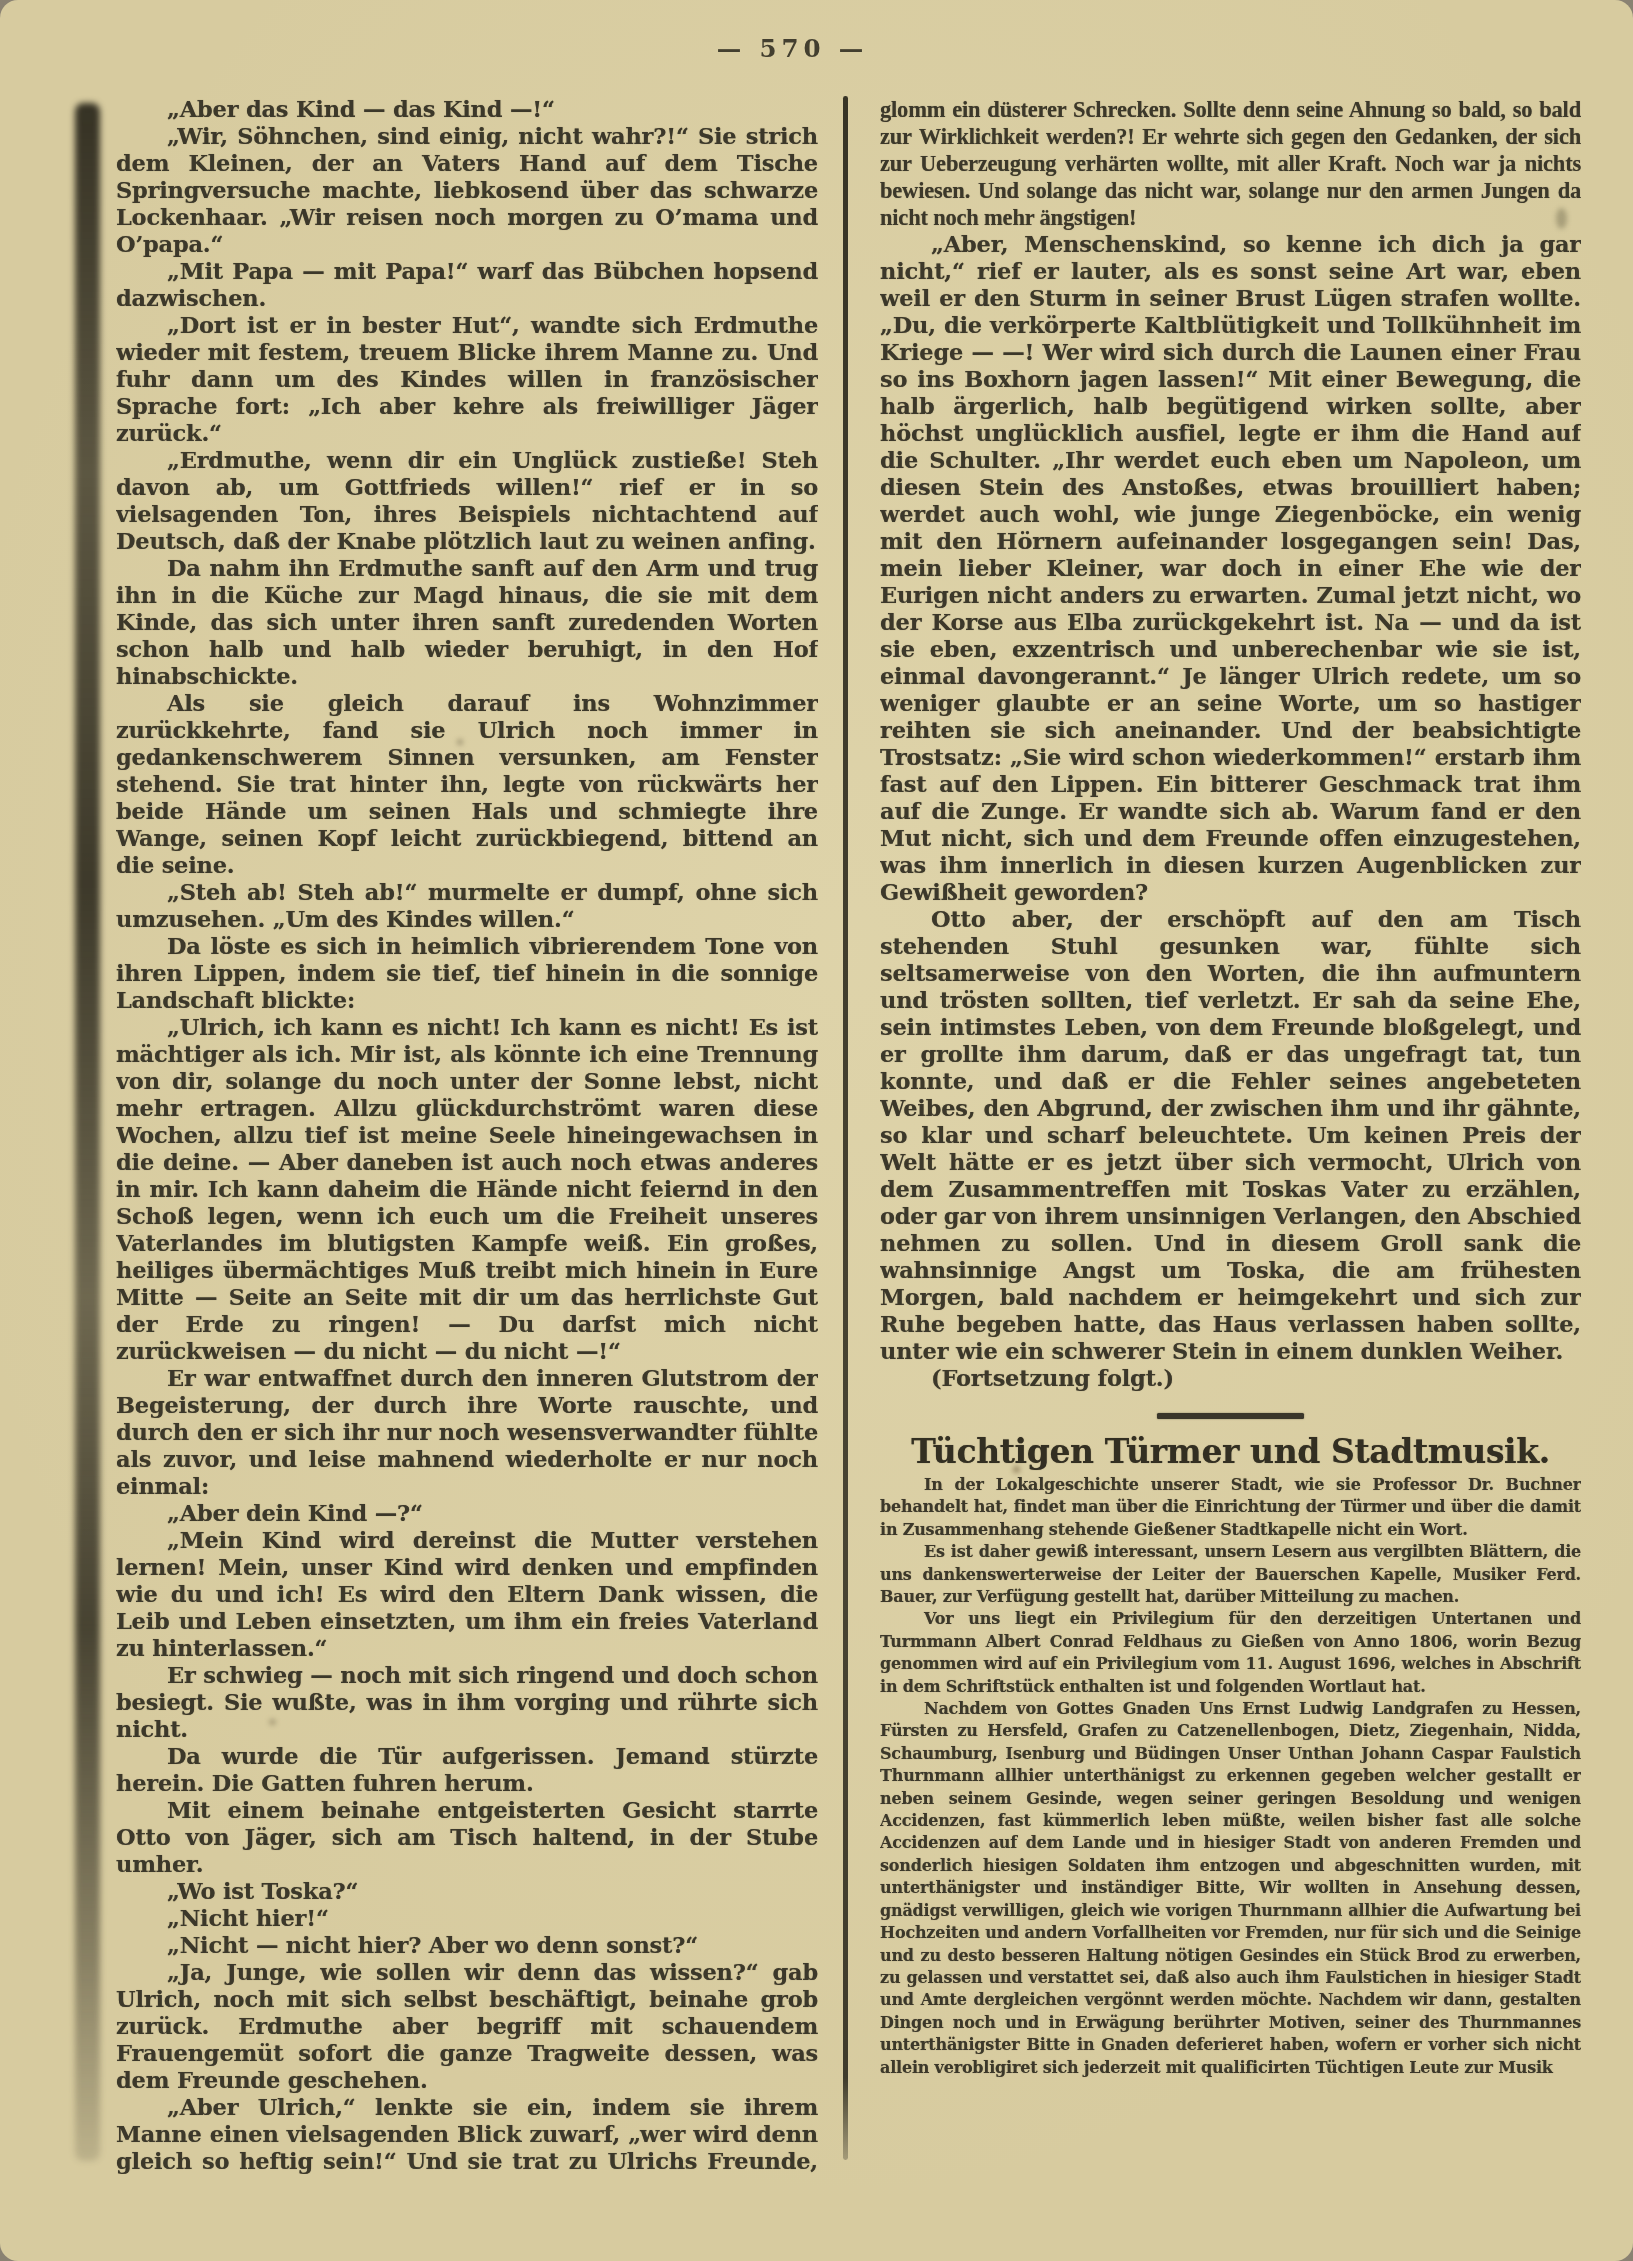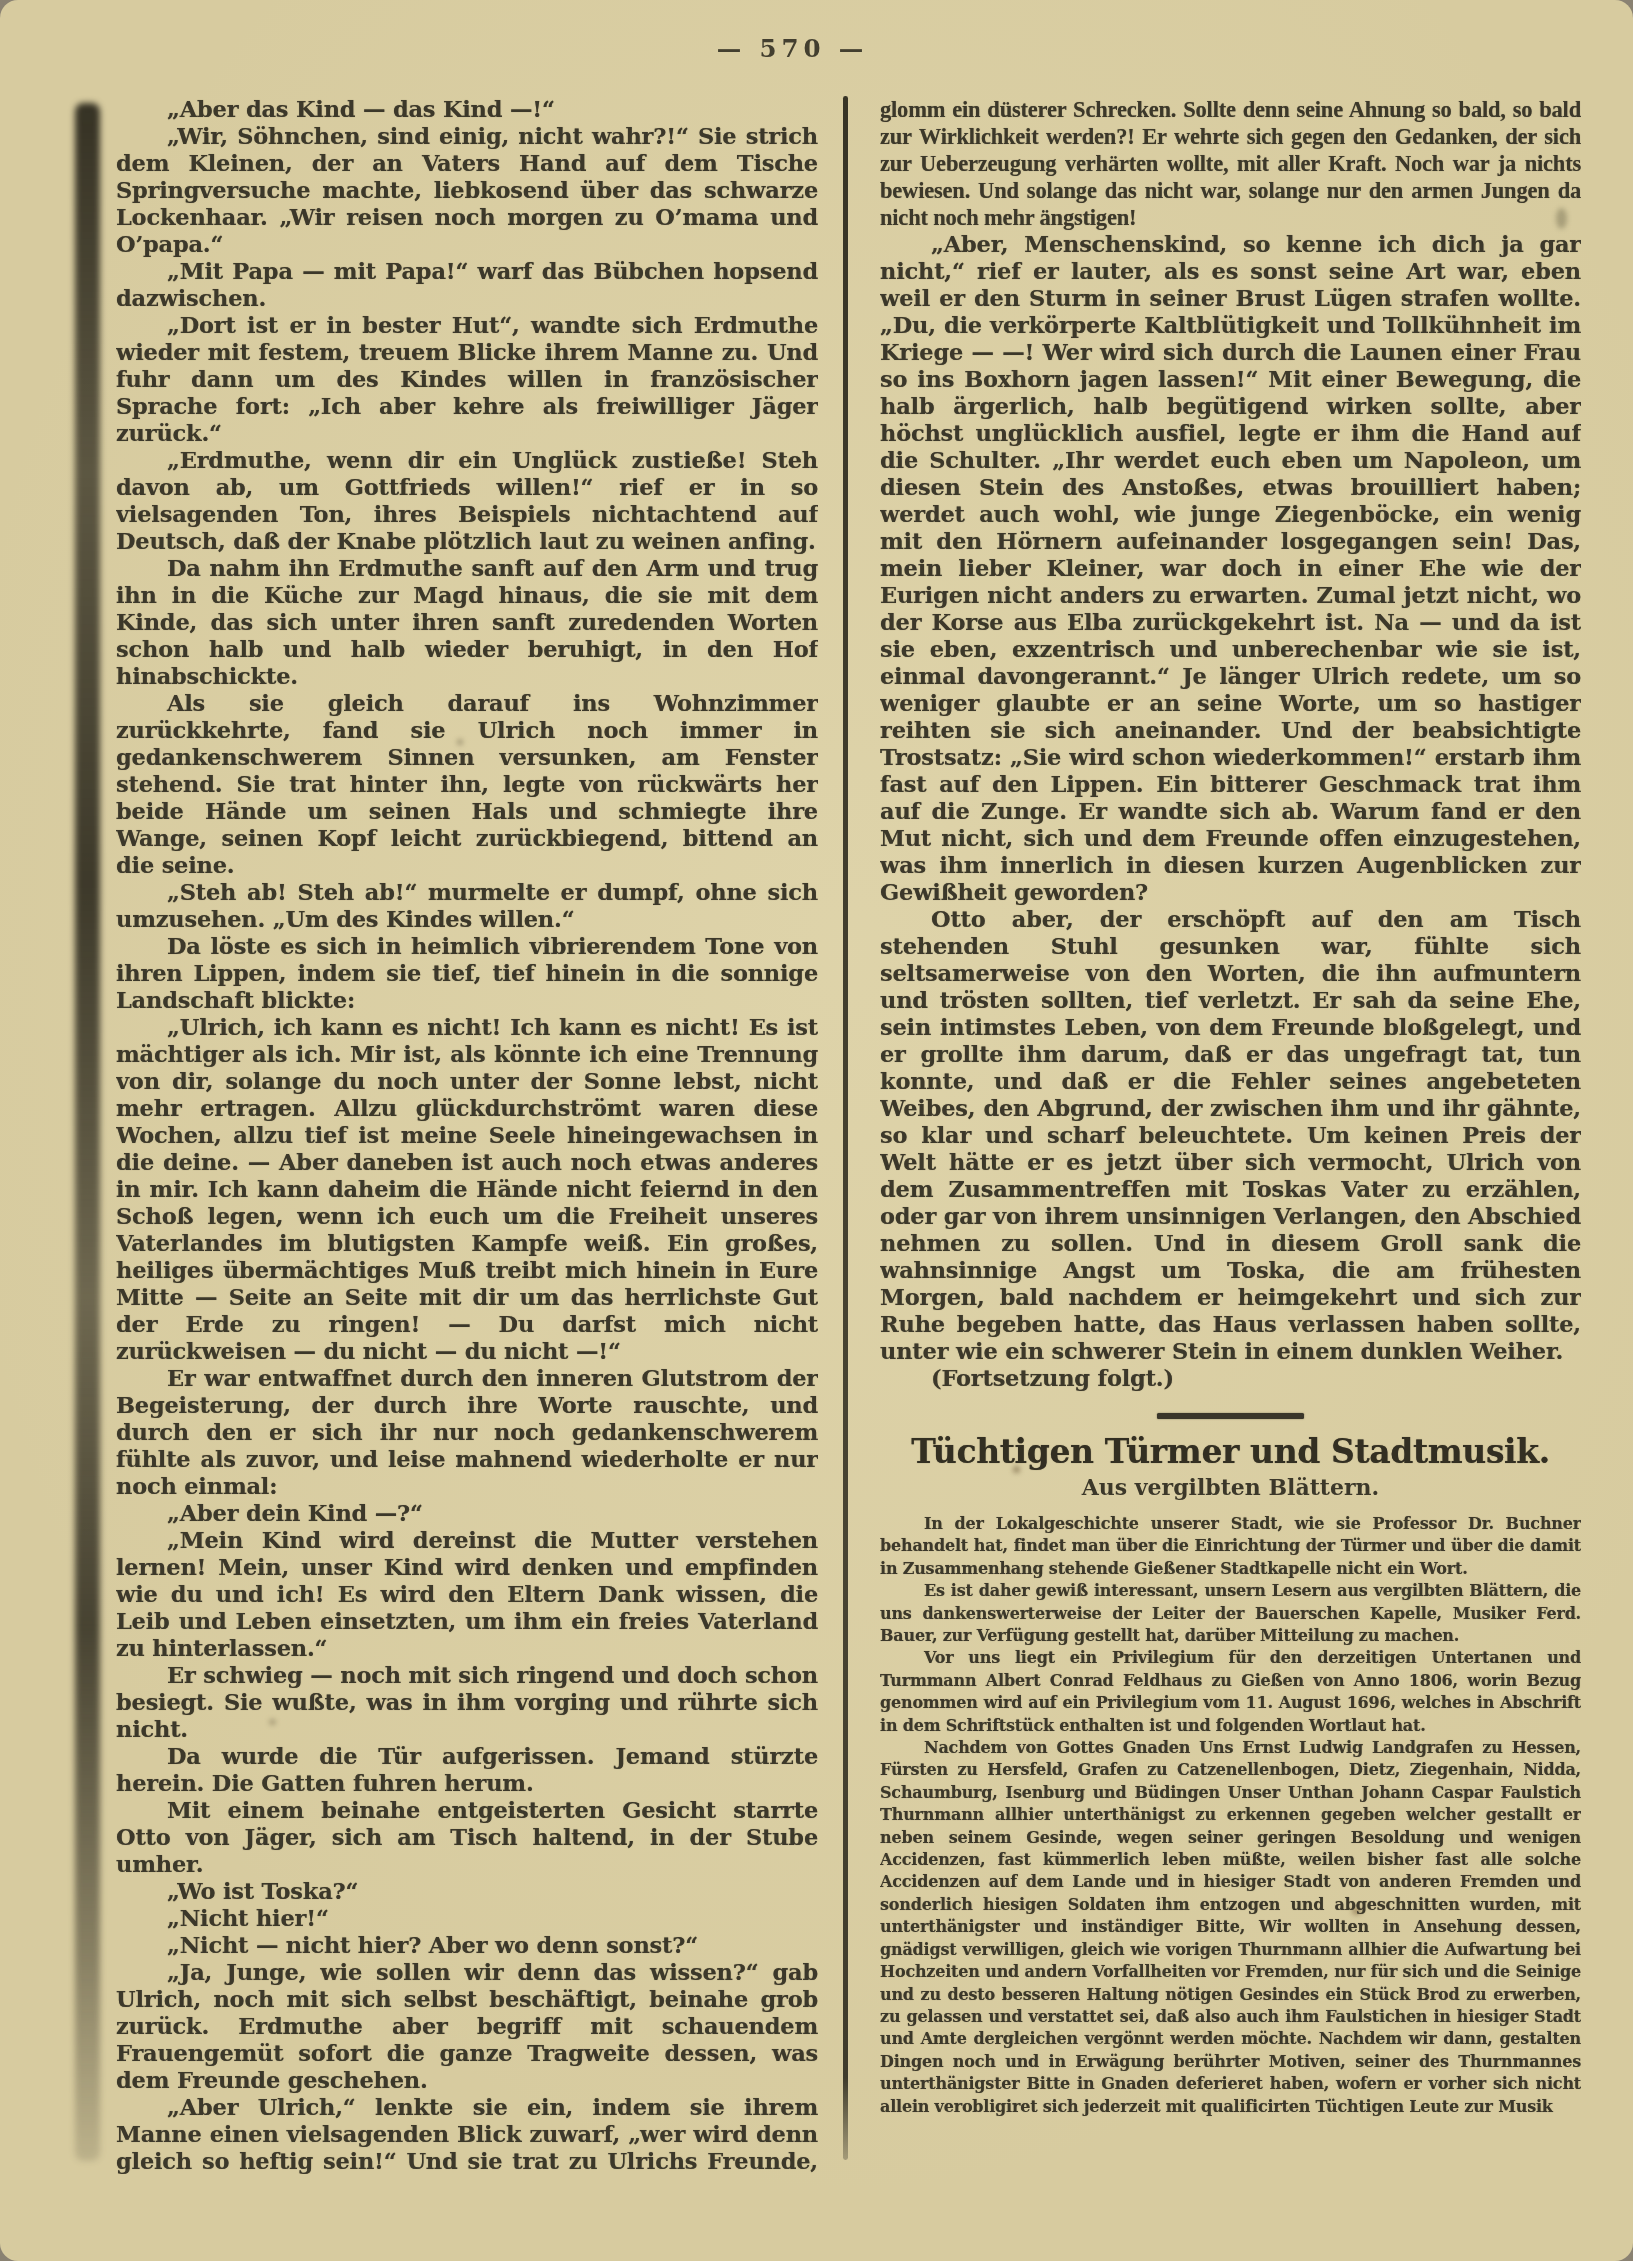--- a/index.html
+++ b/index.html
@@ -88,21 +88,21 @@
       <p class="novel">„Aber das Kind — das Kind —!“</p>
       <p class="novel">„Wir, Söhnchen, sind einig, nicht wahr?!“ Sie strich dem Kleinen, der an Vaters Hand auf dem Tische Springversuche machte, liebkosend über das schwarze Lockenhaar. „Wir reisen noch morgen zu O’mama und O’papa.“</p>
       <p class="novel">„Mit Papa — mit Papa!“ warf das Bübchen hopsend dazwischen.</p>
       <p class="novel">„Dort ist er in bester Hut“, wandte sich Erdmuthe wieder mit festem, treuem Blicke ihrem Manne zu. Und fuhr dann um des Kindes willen in französischer Sprache fort: „Ich aber kehre als freiwilliger Jäger zurück.“</p>
       <p class="novel">„Erdmuthe, wenn dir ein Unglück zustieße! Steh davon ab, um Gottfrieds willen!“ rief er in so vielsagenden Ton, ihres Beispiels nichtachtend auf Deutsch, daß der Knabe plötzlich laut zu weinen anfing.</p>
       <p class="novel">Da nahm ihn Erdmuthe sanft auf den Arm und trug ihn in die Küche zur Magd hinaus, die sie mit dem Kinde, das sich unter ihren sanft zuredenden Worten schon halb und halb wieder beruhigt, in den Hof hinabschickte.</p>
       <p class="novel">Als sie gleich darauf ins Wohnzimmer zurückkehrte, fand sie Ulrich noch immer in gedankenschwerem Sinnen versunken, am Fenster stehend. Sie trat hinter ihn, legte von rückwärts her beide Hände um seinen Hals und schmiegte ihre Wange, seinen Kopf leicht zurückbiegend, bittend an die seine.</p>
       <p class="novel">„Steh ab! Steh ab!“ murmelte er dumpf, ohne sich umzusehen. „Um des Kindes willen.“</p>
       <p class="novel">Da löste es sich in heimlich vibrierendem Tone von ihren Lippen, indem sie tief, tief hinein in die sonnige Landschaft blickte:</p>
       <p class="novel">„Ulrich, ich kann es nicht! Ich kann es nicht! Es ist mächtiger als ich. Mir ist, als könnte ich eine Trennung von dir, solange du noch unter der Sonne lebst, nicht mehr ertragen. Allzu glückdurchströmt waren diese Wochen, allzu tief ist meine Seele hineingewachsen in die deine. — Aber daneben ist auch noch etwas anderes in mir. Ich kann daheim die Hände nicht feiernd in den Schoß legen, wenn ich euch um die Freiheit unseres Vaterlandes im blutigsten Kampfe weiß. Ein großes, heiliges übermächtiges Muß treibt mich hinein in Eure Mitte — Seite an Seite mit dir um das herrlichste Gut der Erde zu ringen! — Du darfst mich nicht zurückweisen — du nicht — du nicht —!“</p>
-      <p class="novel">Er war entwaffnet durch den inneren Glutstrom der Begeisterung, der durch ihre Worte rauschte, und durch den er sich ihr nur noch gedankenschwerem fühlte als zuvor, und leise mahnend wiederholte er nur noch einmal:</p>
+      <p class="novel">Er war entwaffnet durch den inneren Glutstrom der Begeisterung, der durch ihre Worte rauschte, und durch den er sich ihr nur noch wesensverwandter fühlte als zuvor, und leise mahnend wiederholte er nur noch einmal:</p>
       <p class="novel">„Aber dein Kind —?“</p>
       <p class="novel">„Mein Kind wird dereinst die Mutter verstehen lernen! Mein, unser Kind wird denken und empfinden wie du und ich! Es wird den Eltern Dank wissen, die Leib und Leben einsetzten, um ihm ein freies Vaterland zu hinterlassen.“</p>
       <p class="novel">Er schwieg — noch mit sich ringend und doch schon besiegt. Sie wußte, was in ihm vorging und rührte sich nicht.</p>
       <p class="novel">Da wurde die Tür aufgerissen. Jemand stürzte herein. Die Gatten fuhren herum.</p>
       <p class="novel">Mit einem beinahe entgeisterten Gesicht starrte Otto von Jäger, sich am Tisch haltend, in der Stube umher.</p>
       <p class="novel">„Wo ist Toska?“</p>
       <p class="novel">„Nicht hier!“</p>
       <p class="novel">„Nicht — nicht hier? Aber wo denn sonst?“</p>
       <p class="novel">„Ja, Junge, wie sollen wir denn das wissen?“ gab Ulrich, noch mit sich selbst beschäftigt, beinahe grob zurück. Erdmuthe aber begriff mit schauendem Frauengemüt sofort die ganze Tragweite dessen, was dem Freunde geschehen.</p>
       <p class="novel">„Aber Ulrich,“ lenkte sie ein, indem sie ihrem Manne einen vielsagenden Blick zuwarf, „wer wird denn gleich so heftig sein!“ Und sie trat zu Ulrichs Freunde, der ja auch der ihre geworden war und strich mit einer mütterlich tröstenden Art über seine Hand, die noch immer die Tischkante umklammerte. Sie fühlte, wie diese Hand leise bebte. „Bester Herr von Jäger, fassen Sie sich doch! Beruhigen Sie sich! Wer wird sich gleich das Schlimmste ausmalen?! Das sieht Ihnen doch gar nicht ähnlich. Toska — Toska,“ — sie stockte, die Unwahrheit wollte nicht über ihre Lippen, „ich meine, Toska liebt die Natur. Sie kann doch einmal einen größeren Ausgang unternommen haben.“</p>
@@ -114,21 +114,20 @@
         <p class="novel">„Aber, Menschenskind, so kenne ich dich ja gar nicht,“ rief er lauter, als es sonst seine Art war, eben weil er den Sturm in seiner Brust Lügen strafen wollte. „Du, die verkörperte Kaltblütigkeit und Tollkühnheit im Kriege — —! Wer wird sich durch die Launen einer Frau so ins Boxhorn jagen lassen!“ Mit einer Bewegung, die halb ärgerlich, halb begütigend wirken sollte, aber höchst unglücklich ausfiel, legte er ihm die Hand auf die Schulter. „Ihr werdet euch eben um Napoleon, um diesen Stein des Anstoßes, etwas brouilliert haben; werdet auch wohl, wie junge Ziegenböcke, ein wenig mit den Hörnern aufeinander losgegangen sein! Das, mein lieber Kleiner, war doch in einer Ehe wie der Eurigen nicht anders zu erwarten. Zumal jetzt nicht, wo der Korse aus Elba zurückgekehrt ist. Na — und da ist sie eben, exzentrisch und unberechenbar wie sie ist, einmal davongerannt.“ Je länger Ulrich redete, um so weniger glaubte er an seine Worte, um so hastiger reihten sie sich aneinander. Und der beabsichtigte Trostsatz: „Sie wird schon wiederkommen!“ erstarb ihm fast auf den Lippen. Ein bitterer Geschmack trat ihm auf die Zunge. Er wandte sich ab. Warum fand er den Mut nicht, sich und dem Freunde offen einzugestehen, was ihm innerlich in diesen kurzen Augenblicken zur Gewißheit geworden?</p>
         <p class="novel">Otto aber, der erschöpft auf den am Tisch stehenden Stuhl gesunken war, fühlte sich seltsamerweise von den Worten, die ihn aufmuntern und trösten sollten, tief verletzt. Er sah da seine Ehe, sein intimstes Leben, von dem Freunde bloßgelegt, und er grollte ihm darum, daß er das ungefragt tat, tun konnte, und daß er die Fehler seines angebeteten Weibes, den Abgrund, der zwischen ihm und ihr gähnte, so klar und scharf beleuchtete. Um keinen Preis der Welt hätte er es jetzt über sich vermocht, Ulrich von dem Zusammentreffen mit Toskas Vater zu erzählen, oder gar von ihrem unsinnigen Verlangen, den Abschied nehmen zu sollen. Und in diesem Groll sank die wahnsinnige Angst um Toska, die am frühesten Morgen, bald nachdem er heimgekehrt und sich zur Ruhe begeben hatte, das Haus verlassen haben sollte, unter wie ein schwerer Stein in einem dunklen Weiher.</p>
       </div>
 
     <p class="novel note">(Fortsetzung folgt.)</p>
 
     <div class="hr-short"></div>
 
     <h1 class="art-title">Tüchtigen Türmer und Stadtmusik.</h1>
 
-    <h2 class="art-subtitle">Aus vergilbten Blättern.</h2>
 
     <div class="article-body">
         <p class="art">In der Lokalgeschichte unserer Stadt, wie sie Professor Dr. Buchner behandelt hat, findet man über die Einrichtung der Türmer und über die damit in Zusammenhang stehende Gießener Stadtkapelle nicht ein Wort.</p>
         <p class="art">Es ist daher gewiß interessant, unsern Lesern aus vergilbten Blättern, die uns dankenswerterweise der Leiter der Bauerschen Kapelle, Musiker Ferd. Bauer, zur Verfügung gestellt hat, darüber Mitteilung zu machen.</p>
         <p class="art">Vor uns liegt ein Privilegium für den derzeitigen Untertanen und Turmmann Albert Conrad Feldhaus zu Gießen von Anno 1806, worin Bezug genommen wird auf ein Privilegium vom 11. August 1696, welches in Abschrift in dem Schriftstück enthalten ist und folgenden Wortlaut hat.</p>
         <p class="art">Nachdem von Gottes Gnaden Uns Ernst Ludwig Landgrafen zu Hessen, Fürsten zu Hersfeld, Grafen zu Catzenellenbogen, Dietz, Ziegenhain, Nidda, Schaumburg, Isenburg und Büdingen Unser Unthan Johann Caspar Faulstich Thurnmann allhier unterthänigst zu erkennen gegeben welcher gestallt er neben seinem Gesinde, wegen seiner geringen Besoldung und wenigen Accidenzen, fast kümmerlich leben müßte, weilen bisher fast alle solche Accidenzen auf dem Lande und in hiesiger Stadt von anderen Fremden und sonderlich hiesigen Soldaten ihm entzogen und abgeschnitten wurden, mit unterthänigster und inständiger Bitte, Wir wollten in Ansehung dessen, gnädigst verwilligen, gleich wie vorigen Thurnmann allhier die Aufwartung bei Hochzeiten und andern Vorfallheiten vor Fremden, nur für sich und die Seinige und zu desto besseren Haltung nötigen Gesindes ein Stück Brod zu erwerben, zu gelassen und verstattet sei, daß also auch ihm Faulstichen in hiesiger Stadt und Amte dergleichen vergönnt werden möchte. Nachdem wir dann, gestalten Dingen noch und in Erwägung berührter Motiven, seiner des Thurnmannes unterthänigster Bitte in Gnaden deferieret haben, wofern er vorher sich nicht allein verobligiret sich jederzeit mit qualificirten Tüchtigen Leute zur Musik</p>
       </div>
   </div>
 
 </div>

